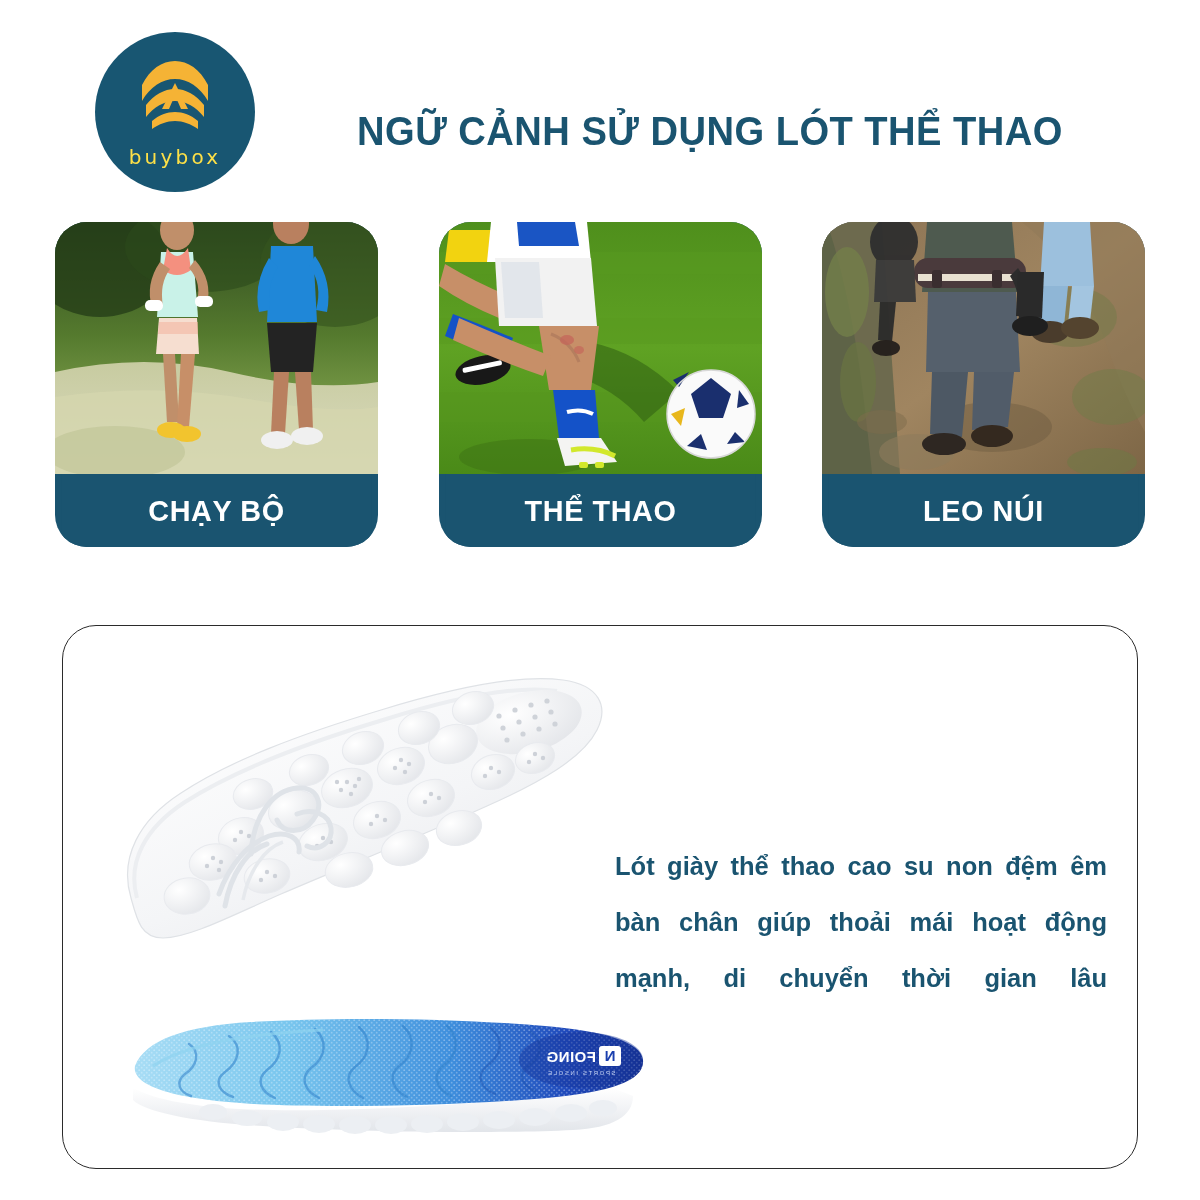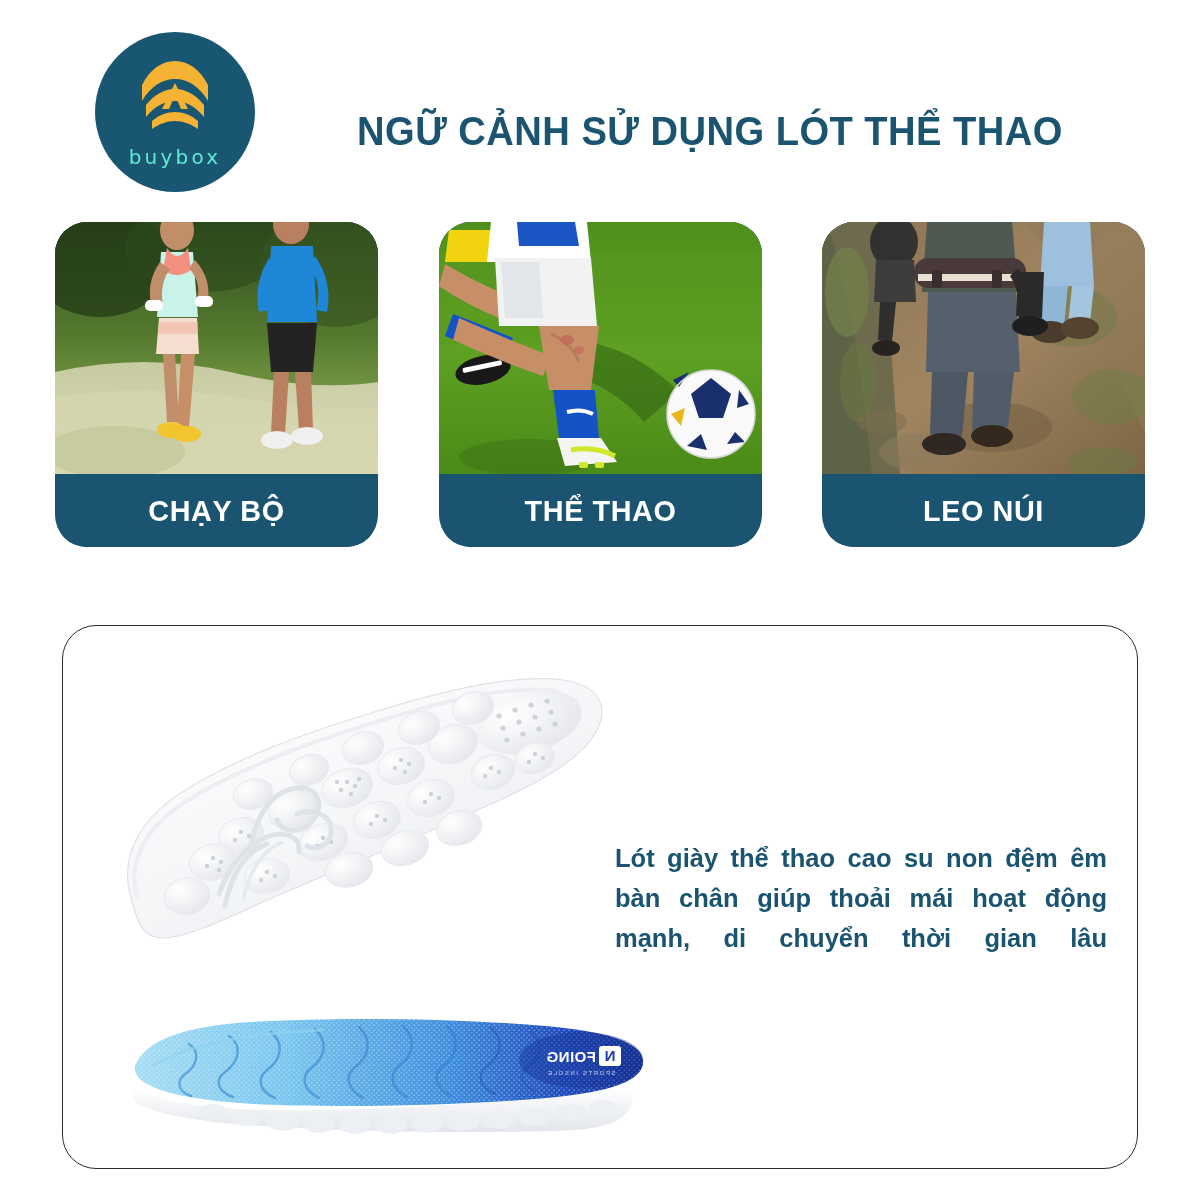--- a/index.html
+++ b/index.html
@@ -32,21 +32,21 @@
     align-items: center;
     justify-content: center;
   }
 
   .logo-mark {
     width: 86px; height: 76px;
     margin-top: 4px;
   }
 
   .logo-word {
-    color: #5eead4;
+    color: #fde047;
     font-size: 20px;
     letter-spacing: 3.2px;
     font-weight: 400;
     margin-top: 10px;
     font-family: "DejaVu Sans", sans-serif;
   }
 
   .page-title {
     position: absolute;
     left: 300px; top: 108px;
@@ -133,21 +133,21 @@
 
   .insole-top svg, .insole-bottom svg { display: block; width: 100%; height: 100%; }
 
   .product-desc {
     position: absolute;
     left: 552px; top: 212px;
     width: 492px;
     color: #1a5470;
     font-size: 25.5px;
     font-weight: bold;
-    line-height: 40px;
+    line-height: 56px;
     text-align: justify;
     text-align-last: justify;
     letter-spacing: 0px;
   }
 </style>
 </head>
 <body>
 
 <div class="header">
 

